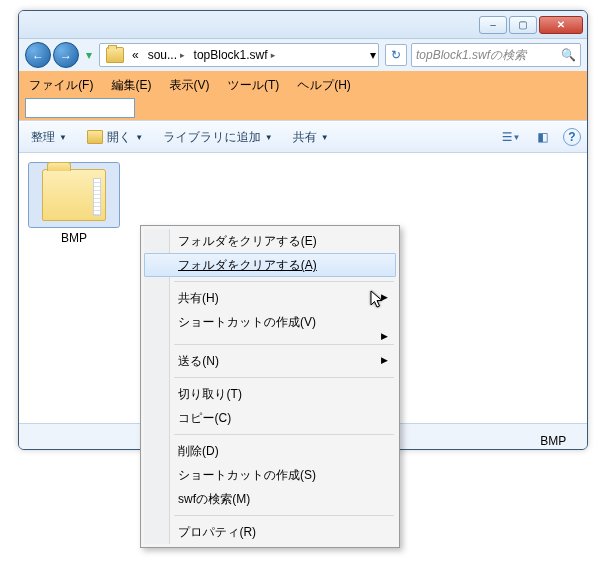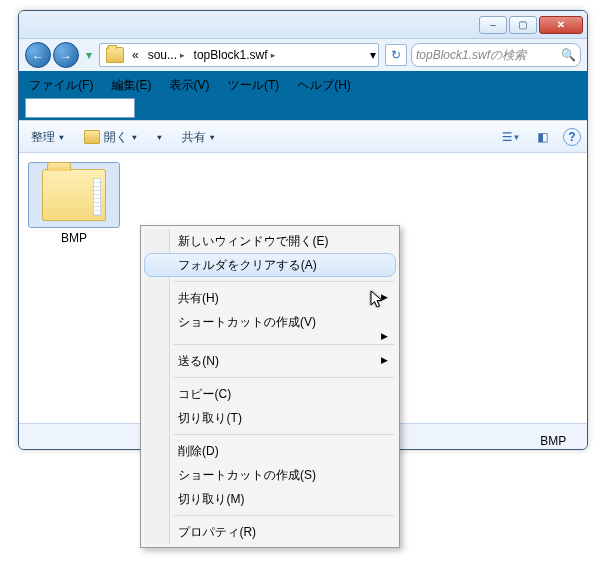--- a/index.html
+++ b/index.html
@@ -64,38 +64,38 @@
   }
   .addrbar .foldericon::before {
     content:""; position:absolute; top:-3px; left:1px; width:7px; height:3px;
     background:#f6de95; border:1px solid #caa538; border-bottom:none; border-radius:1px 1px 0 0;
   }
   .crumb { padding:0 4px; height:100%; display:flex; align-items:center; border-right:1px solid transparent;}
   .crumb .chev { margin-left:3px; font-size:9px; color:#555;}
   .refresh { width:22px;height:22px;border:1px solid #9cb6d3;background:#fff;border-radius:2px;display:flex;align-items:center;justify-content:center;color:#2a6db3;margin-left:2px;}
   .searchbox {
     width: 170px; height:24px; background:#fff; border:1px solid #9cb6d3;
-    border-radius:8px; display:flex; align-items:center; padding:0 4px; color:#888; font-style:italic;
+    border-radius:2px; display:flex; align-items:center; padding:0 4px; color:#888; font-style:italic;
   }
   .searchbox .mag { margin-left:auto; color:#2a6db3; font-style:normal;}
   
   .menubar {
-    background:#0369a1; padding:4px 6px 2px; display:flex; flex-direction:column; gap:2px;
+    background:#fdba74; padding:4px 6px 2px; display:flex; flex-direction:column; gap:2px;
     border-bottom:1px solid #c9d7e8;
   }
   .menurow { display:flex; gap:10px; }
   .menuitem { padding:2px 4px; }
   .menuinput { width:110px; height:20px; border:1px solid #7a9fc4; background:#fff; }
   
   .cmdbar {
     height:32px; background: linear-gradient(to bottom,#f7fbff,#e4eefb);
     border-top:1px solid #fff; border-bottom:1px solid #c4d5e8;
     display:flex; align-items:center; padding:0 6px; gap:8px;
   }
-  .cmd { display:flex; align-items:center; gap:4px; padding:2px 6px; color:#1e3e5e;font-family:Liberation Mono, monospace;}
+  .cmd { display:flex; align-items:center; gap:4px; padding:2px 6px; color:#1e3e5e;}
   .cmd .tri { font-size:8px; color:#1e3e5e; }
   .cmdspacer { flex:1; }
   .cmdicon { width:24px;height:24px;display:flex;align-items:center;justify-content:center;color:#3a6ea8;}
   
   .content {
     position:relative; height: calc(100% - 28px - 32px - 52px - 32px - 24px);
     background:#fff; padding:10px; display:flex; gap:16px; align-items:flex-start;
   }
   .folder {
     width:90px; text-align:center;
@@ -138,21 +138,21 @@
   .ctxmenu .gutter {
     position:absolute; left:3px; top:3px; bottom:3px; width:26px;
     background:#eef0f2; border-right:1px solid #d6d9dc;
   }
   .ctxitem {
     position:relative; padding:3px 18px 3px 34px; line-height:1.5;
     white-space:nowrap;
   }
   .ctxitem.hl {
     background: linear-gradient(to bottom,#eaf3fd,#d6e8fb);
-    border:1px solid #a8c8ea; border-radius:8px; padding:2px 17px 2px 33px;
+    border:1px solid #a8c8ea; border-radius:1px; padding:2px 17px 2px 33px;text-decoration:underline;
   }
   .ctxitem .sub { position:absolute; right:8px; top:50%; transform:translateY(-50%); font-size:9px; }
   .ctxsep {
     position:relative; height:1px; background:#d6d9dc; margin:4px 2px 4px 30px;
   }
   
   .cursor {
     position:absolute; left:370px; top:290px; z-index:200; pointer-events:none;
   }
   .cursor svg { width:16px; height:20px; filter: drop-shadow(0 0 1px rgba(0,0,0,.6)); }
@@ -214,20 +214,21 @@
         <span>整理</span> 
         <span class="tri">▼</span>
       </div>
     <div class="cmd">
       <span style="width:16px;height:14px;background:linear-gradient(to bottom,#fbe59c,#e8c054);border:1px solid #caa538;border-radius:1px;display:inline-block;position:relative;">
       </span>
       <span>開く</span> 
         <span class="tri">▼</span>
     </div>
     <div class="cmd">
+        <span>ライブラリに追加</span> 
         <span class="tri">▼</span>
       </div>
     <div class="cmd">
         <span>共有</span> 
         <span class="tri">▼</span>
       </div>
     <div class="cmdspacer"></div>
     <div class="cmdicon">☰ <span style="font-size:8px">▼</span></div>
     <div class="cmdicon">◧</div>
     <div class="cmdicon" style="color:#2a6db3;border:1px solid #6fa0d4;border-radius:50%;width:18px;height:18px;font-weight:bold;">?</div>
@@ -247,35 +248,35 @@
     <div class="dlines">
       <span>BMP</span>
       <span class="dsub">ファイ</span>
     </div>
   </div>
 
 </div>
 
 <div class="ctxmenu">
   <div class="gutter"></div>
-  <div class="ctxitem">新しいウィンドウで開く(E)</div>
+  <div class="ctxitem">フォルダをクリアする(E)</div>
   <div class="ctxitem hl">フォルダをクリアする(A)</div>
   <div class="ctxsep"></div>
   <div class="ctxitem"><span>共有(H)</span><span class="sub">▶</span></div>
   <div class="ctxitem">ショートカットの作成(V)</div>
   <div class="ctxitem"><span class="sub">▶</span></div>
   <div class="ctxsep"></div>
   <div class="ctxitem"><span>送る(N)</span><span class="sub">▶</span></div>
   <div class="ctxsep"></div>
+  <div class="ctxitem">切り取り(T)</div>
   <div class="ctxitem">コピー(C)</div>
-  <div class="ctxitem">切り取り(T)</div>
   <div class="ctxsep"></div>
   <div class="ctxitem">削除(D)</div>
   <div class="ctxitem">ショートカットの作成(S)</div>
-  <div class="ctxitem">切り取り(M)</div>
+  <div class="ctxitem">swfの検索(M)</div>
   <div class="ctxsep"></div>
   <div class="ctxitem">プロパティ(R)</div>
 </div>
 
 <div class="cursor">
   <svg viewBox="0 0 16 20">
       <path d="M1 1 L1 15 L4.5 11.5 L7 17 L9.5 16 L7 10.5 L12 10.5 Z" fill="#fff" stroke="#000" stroke-width="1"></path>
     </svg>
 </div>
 

